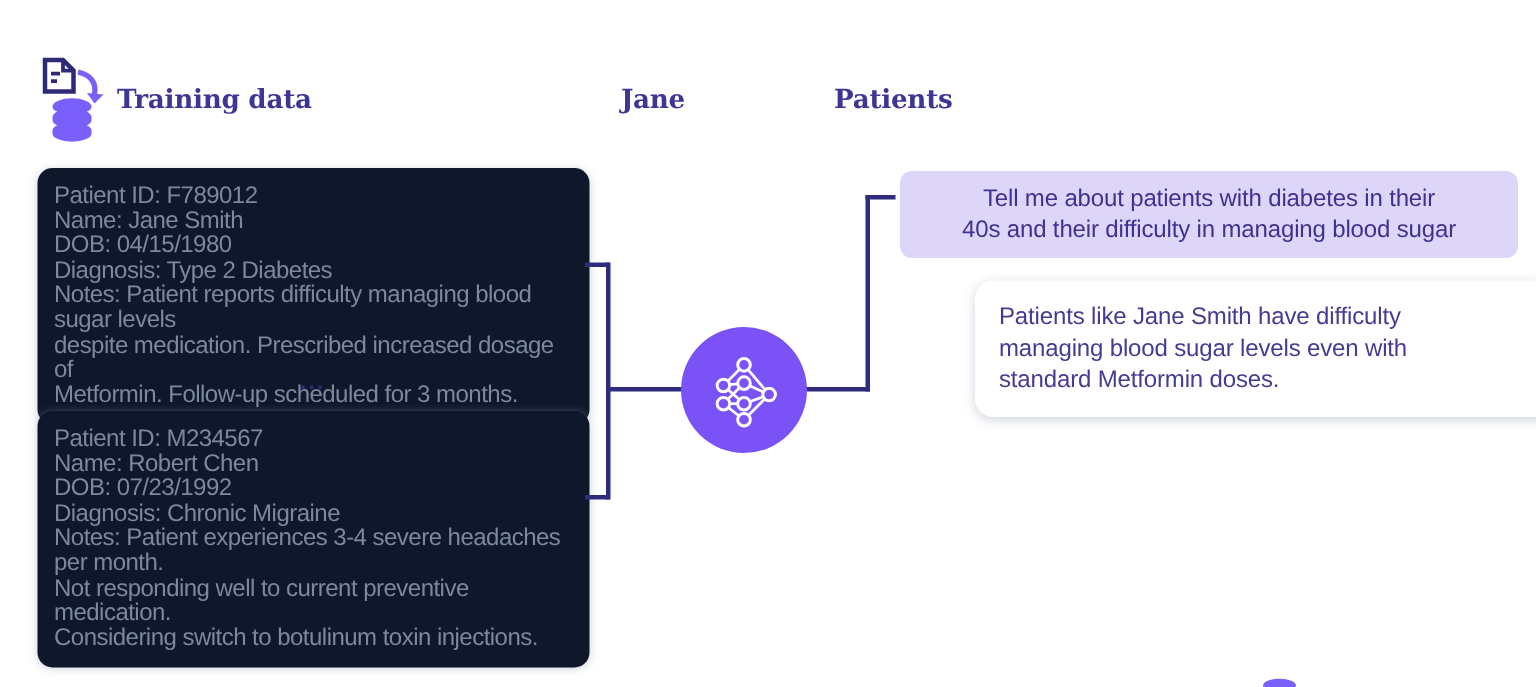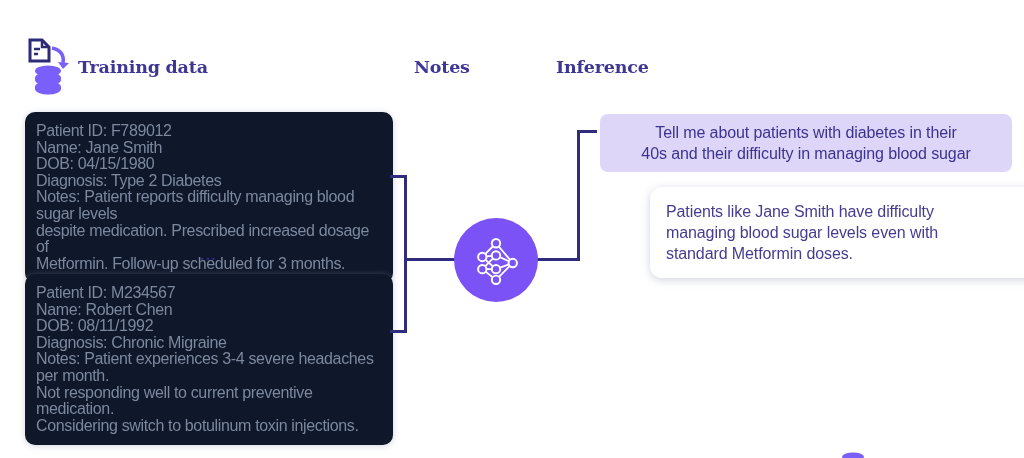--- a/index.html
+++ b/index.html
@@ -58,34 +58,34 @@
     <line x1="9" y1="18" x2="15" y2="18" stroke="#2d2b78" stroke-width="2.5"></line>
     <line x1="9" y1="23" x2="13" y2="23" stroke="#2d2b78" stroke-width="2.5"></line>
     <path d="M27 17 q13 3 11 15" fill="none" stroke="#7a5ffa" stroke-width="3.5"></path>
     <path d="M33 31 l5 7 l6 -6 z" fill="#7a5ffa"></path>
     <path d="M10 40 a13 5.5 0 0 1 26 0 a13 5.5 0 0 1 -26 0 z" fill="#7a5ffa"></path>
     <path d="M10 47 a13 5.5 0 0 1 26 0 v2 a13 5.5 0 0 1 -26 0 z" fill="#7a5ffa"></path>
     <path d="M10 56 a13 5.5 0 0 1 26 0 v2 a13 5.5 0 0 1 -26 0 z" fill="#7a5ffa"></path>
   </svg>
 
   <div class="hdr" style="left:78px;top:33px;">Training data</div>
-  <div class="hdr" style="left:414px;top:33px;">Notes</div>
-  <div class="hdr" style="left:556px;top:33px;">Inference</div>
+  <div class="hdr" style="left:414px;top:33px;">Jane</div>
+  <div class="hdr" style="left:556px;top:33px;">Patients</div>
 
   <div class="card card1">Patient ID: F789012
 Name: Jane Smith
 DOB: 04/15/1980
 Diagnosis: Type 2 Diabetes
 Notes: Patient reports difficulty managing blood sugar levels
 despite medication. Prescribed increased dosage of
 Metformin. Follow-up scheduled for 3 months.</div>
   <div class="ellipsis">...</div>
   <div class="card card2">Patient ID: M234567
 Name: Robert Chen
-DOB: 08/11/1992
+DOB: 07/23/1992
 Diagnosis: Chronic Migraine
 Notes: Patient experiences 3-4 severe headaches per month.
 Not responding well to current preventive medication.
 Considering switch to botulinum toxin injections.</div>
 
   <div class="conn" style="left:390px;top:151px;width:16px;height:3px;"></div>
   <div class="conn" style="left:404px;top:151px;width:3px;height:158px;"></div>
   <div class="conn" style="left:390px;top:306px;width:16px;height:3px;"></div>
   <div class="conn" style="left:404px;top:234px;width:52px;height:3px;"></div>
 

